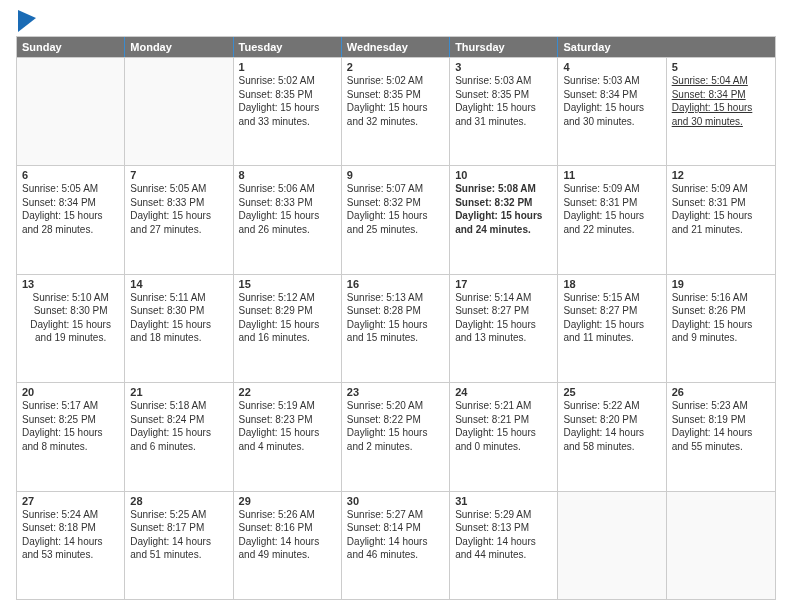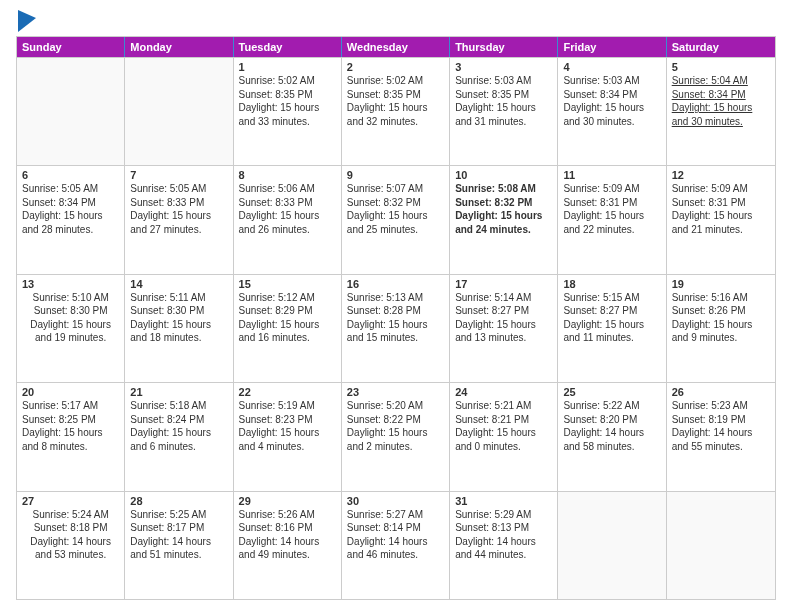--- a/index.html
+++ b/index.html
@@ -63,21 +63,21 @@
     }
     .calendar {
       flex: 1;
       display: flex;
       flex-direction: column;
       border: 1px solid #ccc;
     }
     .cal-header {
       display: grid;
       grid-template-columns: repeat(7, 1fr);
-      background: #a21caf;
+      background: #737373;
     }
     .cal-header-cell {
       color: #fff;
       font-size: 11px;
       font-weight: bold;
       padding: 4px 5px;
       text-align: left;
       border-right: 1px solid #3a8bcf;
     }
     .cal-header-cell:last-child { border-right: none; }
@@ -135,21 +135,20 @@
     </div>
   </div>
 
   <div class="calendar">
     <div class="cal-header" id="cal-header-row">
         <div class="cal-header-cell">Sunday</div>
         <div class="cal-header-cell">Monday</div>
         <div class="cal-header-cell">Tuesday</div>
         <div class="cal-header-cell">Wednesday</div>
         <div class="cal-header-cell">Thursday</div>
-        <div class="cal-header-cell">Friday</div>
         <div class="cal-header-cell">Saturday</div>
       </div>
     <div class="cal-body" id="cal-body">
         <div class="cal-row">
           <div class="cal-cell empty"></div>
           <div class="cal-cell empty"></div>
           <div class="cal-cell">
             <span class="day-num">1</span>
             <div class="cell-text" style="white-space: pre-line;">Sunrise: 5:02 AM
 Sunset: 8:35 PM
@@ -334,21 +333,21 @@
             <span class="day-num">26</span>
             <div class="cell-text" style="white-space: pre-line;">Sunrise: 5:23 AM
 Sunset: 8:19 PM
 Daylight: 14 hours
 and 55 minutes.</div>
           </div>
         </div>
         <div class="cal-row">
           <div class="cal-cell">
             <span class="day-num">27</span>
-            <div class="cell-text" style="white-space: pre-line; text-align: center;">Sunrise: 5:24 AM
+            <div class="cell-text" style="white-space: pre-line;">Sunrise: 5:24 AM
 Sunset: 8:18 PM
 Daylight: 14 hours
 and 53 minutes.</div>
           </div>
           <div class="cal-cell">
             <span class="day-num">28</span>
             <div class="cell-text" style="white-space: pre-line;">Sunrise: 5:25 AM
 Sunset: 8:17 PM
 Daylight: 14 hours
 and 51 minutes.</div>

